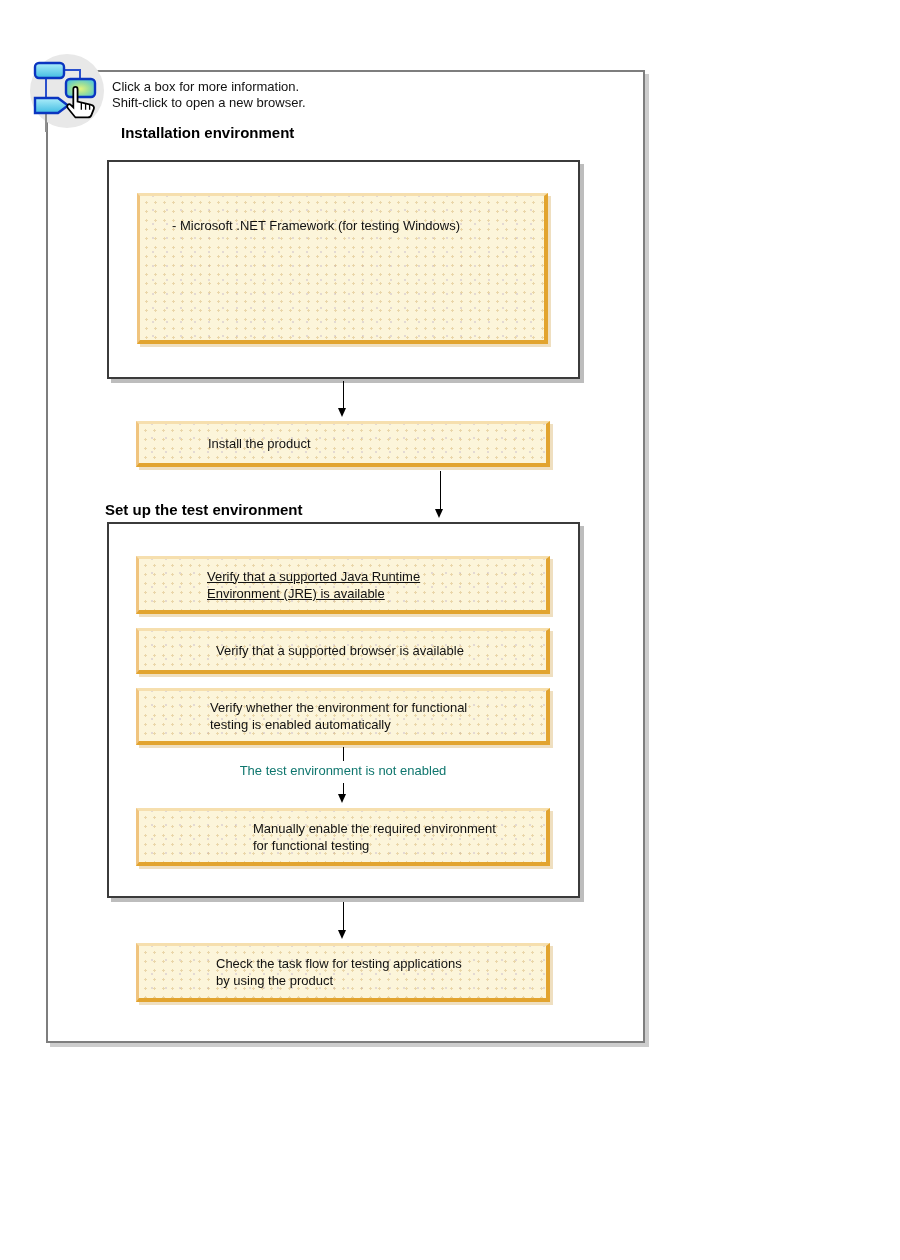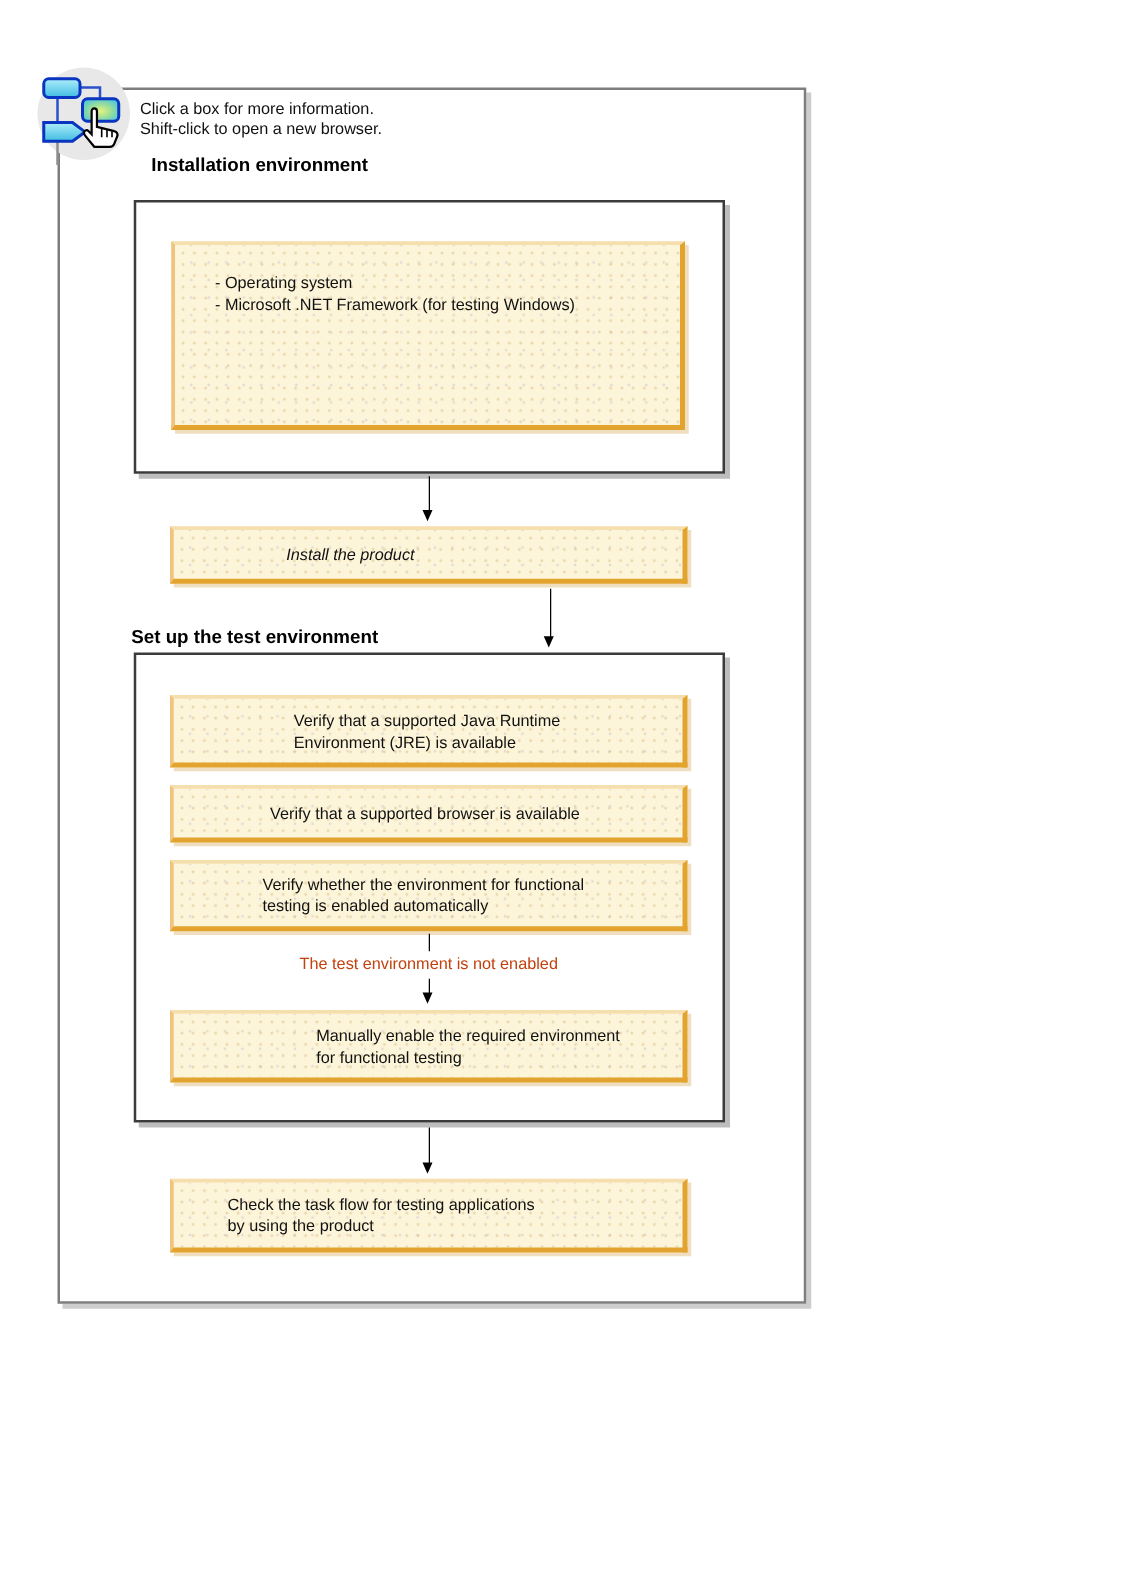--- a/index.html
+++ b/index.html
@@ -56,48 +56,48 @@
     cursor:pointer;
   }
   .flowbox .txt{white-space:pre-line;text-align:left;}
 
   #box-prereq{left:137px;top:193px;width:404px;height:144px;display:block;}
   #box-prereq .inner{padding:21px 10px 0 32px;}
   #box-prereq .title{font-weight:bold;font-size:13px;margin-bottom:9px;}
   #box-prereq .item{line-height:17.5px;}
 
   #box-installprod{left:136px;top:421px;width:407px;height:39px;}
-  #box-installprod .txt{padding-left:90px;font-style:italic;}
+  #box-installprod .txt{padding-left:69px;}
   #box-jre{left:136px;top:556px;width:407px;height:51px;}
-  #box-jre .txt{padding-left:96px;}
+  #box-jre .txt{padding-left:68px;text-decoration:underline;}
   #box-browser{left:136px;top:628px;width:407px;height:39px;}
   #box-browser .txt{padding-left:77px;text-align:right;}
   #box-verify{left:136px;top:688px;width:407px;height:50px;}
   #box-verify .txt{padding-left:71px;}
   #box-manual{left:136px;top:808px;width:407px;height:51px;}
   #box-manual .txt{padding-left:114px;}
   #box-check{left:136px;top:943px;width:407px;height:52px;}
-  #box-check .txt{padding-left:43px;}
+  #box-check .txt{padding-left:77px;}
 
   
   .vline{width:1px;background:#000;}
   .ahead{
     width:0;height:0;
     border-left:4.5px solid transparent;
     border-right:4.5px solid transparent;
     border-top:9px solid #000;
   }
   #ln1{left:343px;top:381px;height:28px;}   #ah1{left:338px;top:408px;}
   #ln2{left:440px;top:471px;height:39px;}   #ah2{left:435px;top:509px;}
   #ln3{left:343px;top:747px;height:14px;}
   #ln4{left:343px;top:783px;height:12px;}   #ah4{left:338px;top:794px;}
   #ln5{left:343px;top:902px;height:29px;}   #ah5{left:338px;top:930px;}
 
   
-  #lbl-notenabled{left:136px;top:763px;width:414px;text-align:center;font-size:13px;color:#c2410c;}
+  #lbl-notenabled{left:136px;top:763px;width:414px;text-align:center;font-size:13px;color:#0f766e;}
 
   
   #click-icon{left:26px;top:48px;}
 </style>
 </head>
 <body>
 
 <div id="frame" class="abs"></div>
 
 <svg id="click-icon" class="abs" width="84" height="84" viewBox="0 0 84 84">
@@ -127,21 +127,20 @@
 <div id="instr" class="abs">
   <div>Click a box for more information.</div>
   <div>Shift-click to open a new browser.</div>
 </div>
 
 <div id="h-install" class="abs heading">Installation environment</div>
 <div id="c-install" class="abs container"></div>
 
 <div id="box-prereq" class="abs flowbox">
   <div class="inner">
-    <div class="item">- Operating system</div>
     <div class="item">- Microsoft .NET Framework (for testing Windows)</div>
   </div>
 </div>
 
 <div id="ln1" class="abs vline"></div>
 <div id="ah1" class="abs ahead"></div>
 
 <div id="box-installprod" class="abs flowbox">
   <span class="txt">Install the product</span>
 </div>

